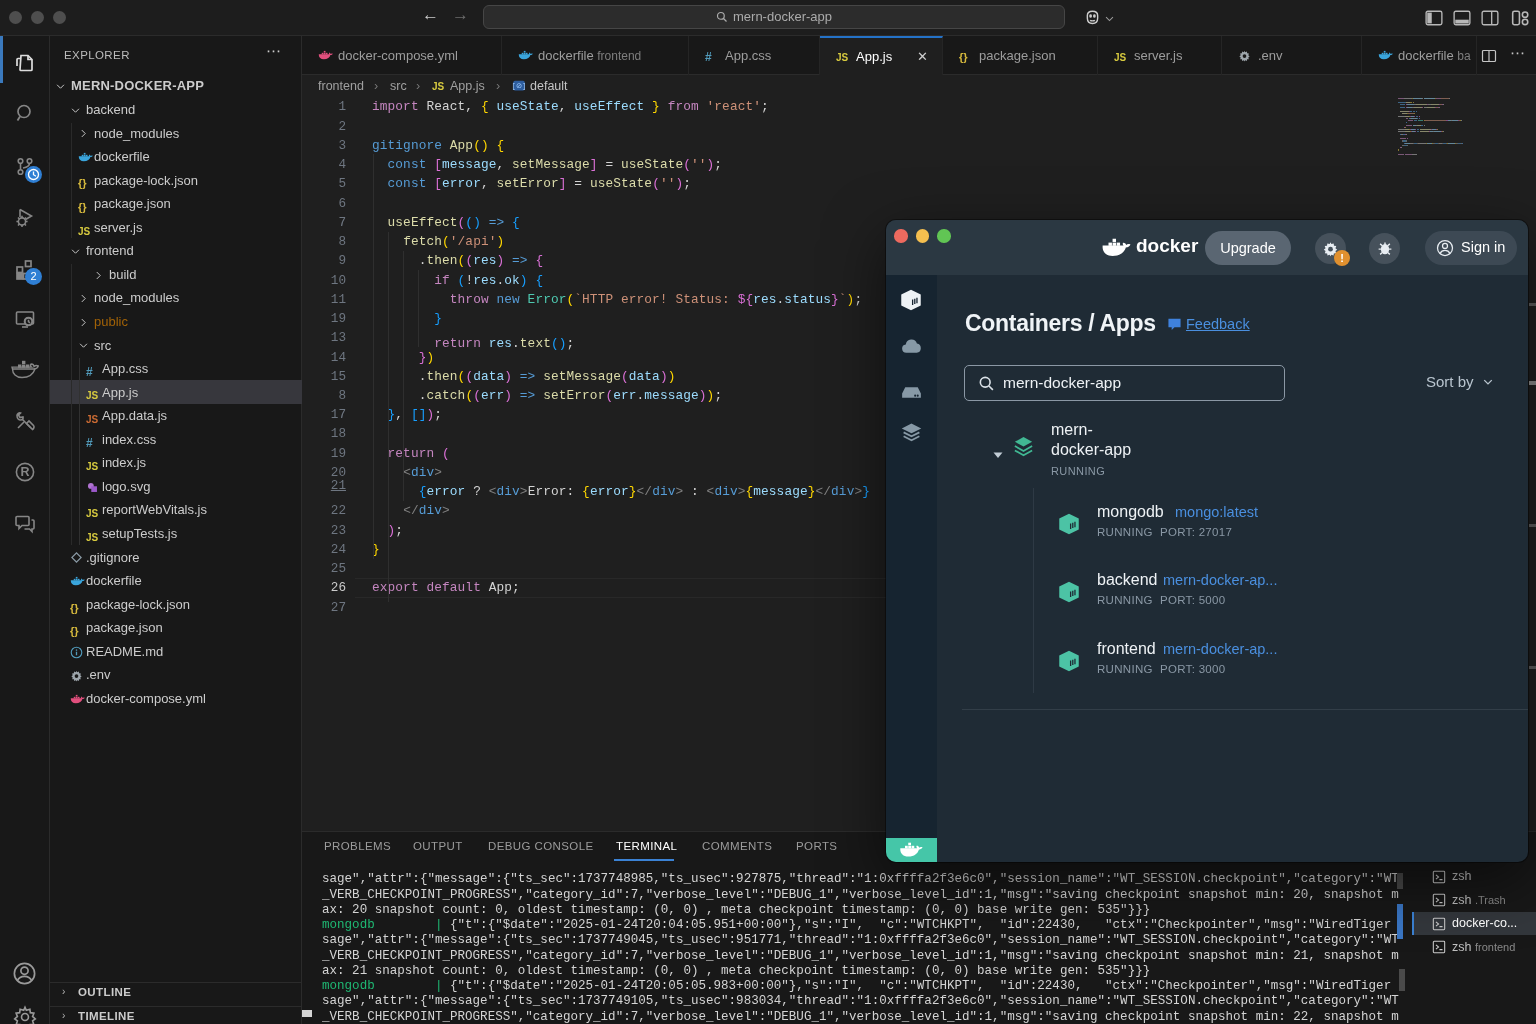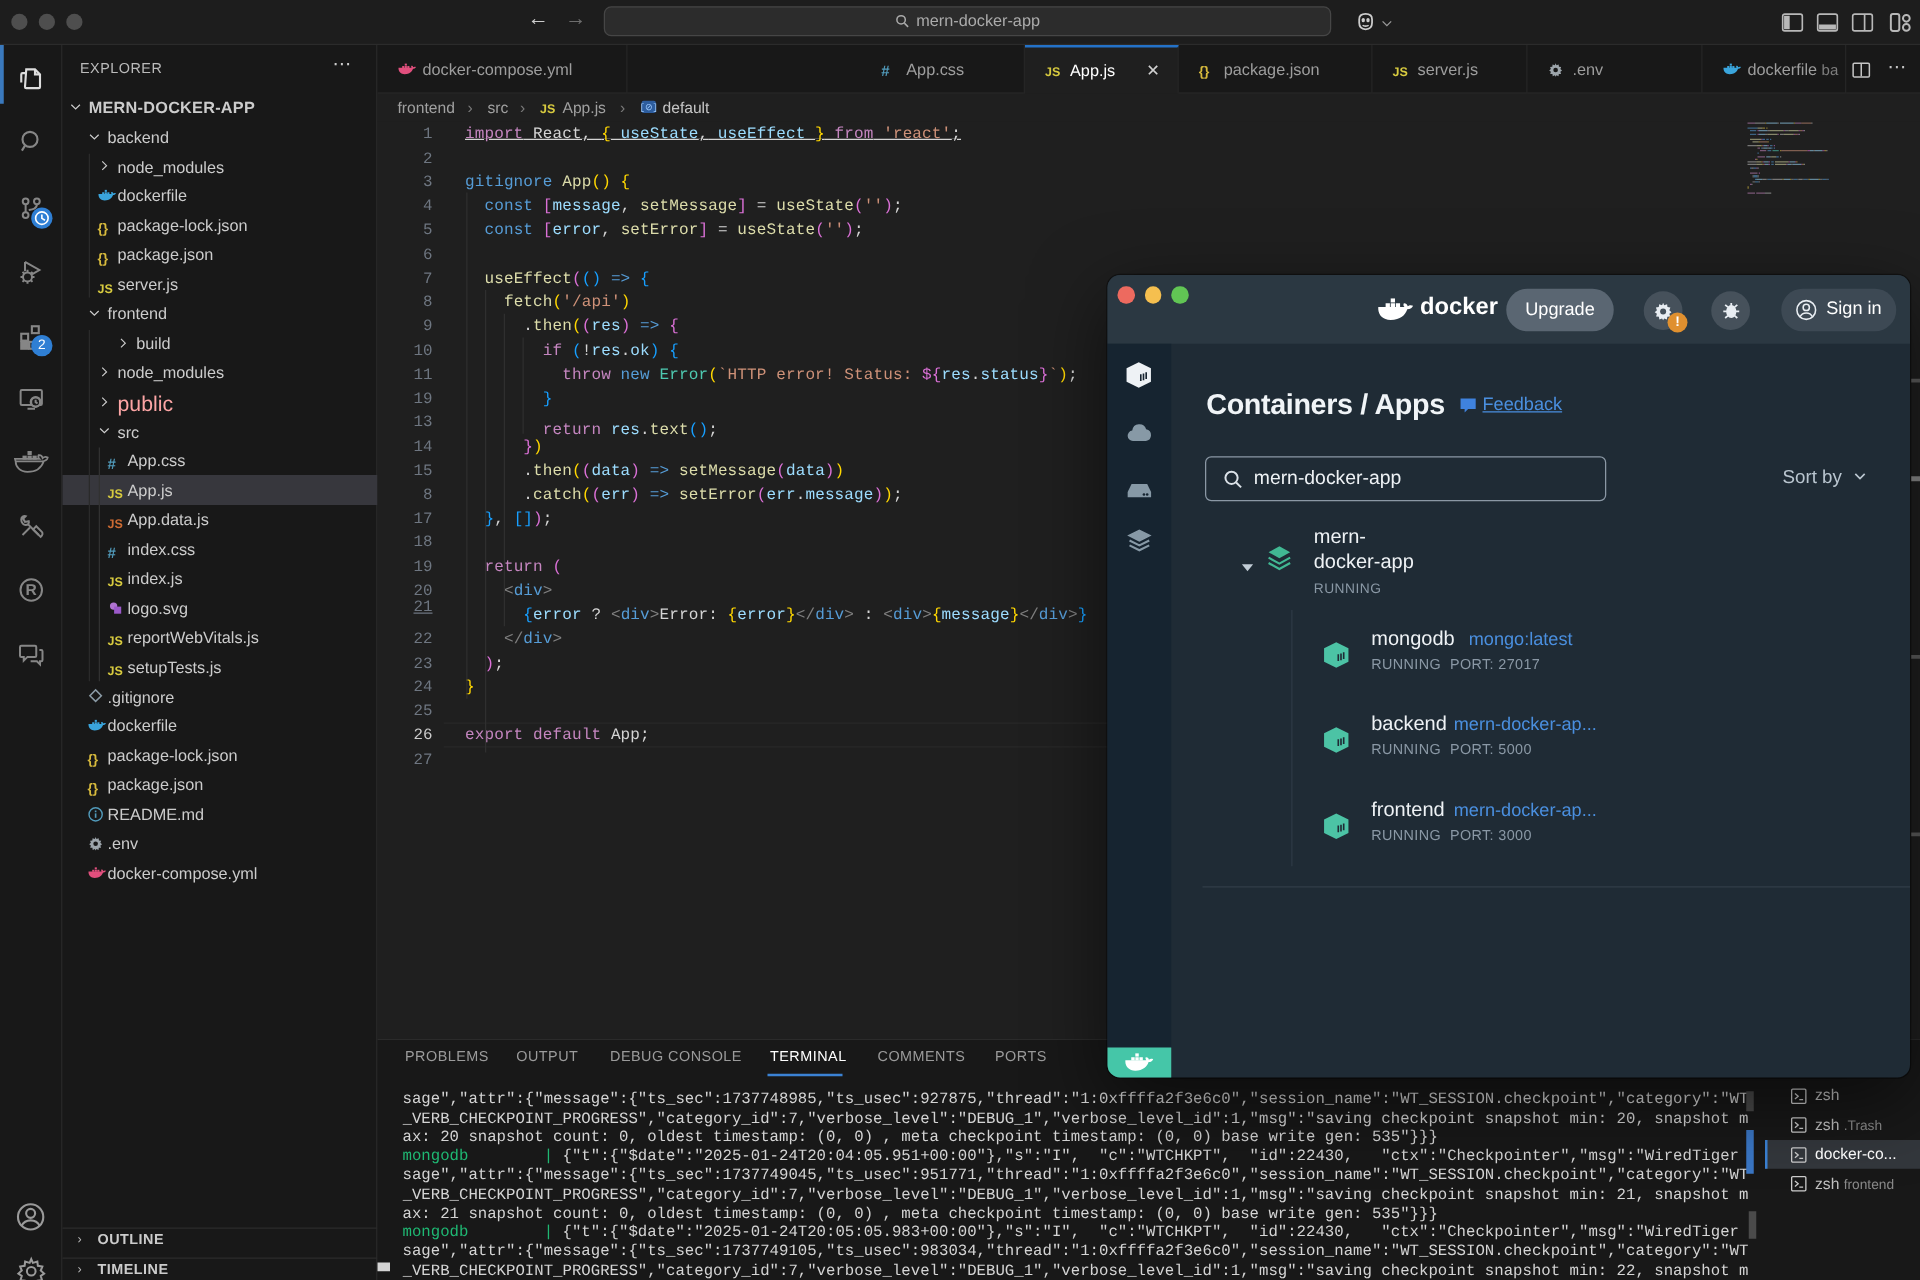--- a/index.html
+++ b/index.html
@@ -204,21 +204,21 @@
         <div style="position: absolute; left: 0px; top: 250.24px; width: 252px; height: 23.56px;">
           <div style="position: absolute; left: 28px; top: 4px; width: 14px;"><svg width="11" height="11" viewBox="0 0 16 16">
               <path d="M5.5 3 L10.5 8 L5.5 13" stroke="#cccccc" stroke-width="1.4" fill="none"></path>
             </svg></div>
           <div style="position: absolute; left: 44px; top: 4.2px; font-size: 13px; white-space: nowrap; color: rgb(204, 204, 204);">node_modules</div>
         </div>
         <div style="position: absolute; left: 0px; top: 273.8px; width: 252px; height: 23.56px;">
           <div style="position: absolute; left: 28px; top: 4px; width: 14px;"><svg width="11" height="11" viewBox="0 0 16 16">
               <path d="M5.5 3 L10.5 8 L5.5 13" stroke="#cccccc" stroke-width="1.4" fill="none"></path>
             </svg></div>
-          <div style="position: absolute; left: 44px; top: 4.2px; font-size: 17px; white-space: nowrap; color: #fca5a5;">public</div>
+          <div style="position: absolute; left: 44px; top: 4.2px; font-size: 13px; white-space: nowrap; color: #a16207;">public</div>
         </div>
         <div style="position: absolute; left: 0px; top: 297.36px; width: 252px; height: 23.56px;">
           <div style="position: absolute; left: 28px; top: 4px; width: 14px; color: rgb(204, 204, 204);"><svg width="11" height="11" viewBox="0 0 16 16">
               <path d="M3 5.5 L8 10.5 L13 5.5" stroke="#cccccc" stroke-width="1.4" fill="none"></path>
             </svg></div>
           <div style="position: absolute; left: 44px; top: 4.2px; font-size: 13px; white-space: nowrap; color: rgb(204, 204, 204);">src</div>
         </div>
         <div style="position: absolute; left: 0px; top: 320.92px; width: 252px; height: 23.56px;">
           <div style="position: absolute; left: 36px; top: 5px; width: 15px; height: 14px;"><span style="color:#519aba;font-weight:bold;font-size:12px;font-family:'Liberation Sans',sans-serif">#</span></div>
           <div style="position: absolute; left: 52px; top: 4.2px; font-size: 13px; white-space: nowrap; color: rgb(204, 204, 204);">App.css</div>
@@ -317,20 +317,30 @@
   <div id="tabbar" class="abs">
       <div class="tab" style="left: 0px; width: 200px;">
         <div style="position: absolute; left: 16px; top: 13px; width: 16px; height: 14px;"><svg width="15" height="13" viewBox="0 0 28 22" fill="#e14f7d">
             <rect x="7" y="6" width="3.2" height="3"></rect>
             <rect x="10.8" y="6" width="3.2" height="3"></rect>
             <rect x="14.6" y="6" width="3.2" height="3"></rect>
             <rect x="10.8" y="2.4" width="3.2" height="3"></rect>
             <path d="M1.5 10.2 h21.5 c2.6 0 4-1.3 4.5-2.7 c-1.7-.8-3.2-.3-4 .5 c-.4-1.7-1.7-2.4-3-2.2 c-.4.9-.2 2 .6 2.7 h-19.6 z M1.5 10.2 c.2 4.3 3.4 8 9.3 8 c7.2 0 11-3.7 12.4-8 z"></path>
           </svg></div>
         <div class="lbl" style="left: 36px;">docker-compose.yml</div>
+      </div>
+      <div class="tab" style="left: 200px; width: 187px;">
+        <div style="position: absolute; left: 16px; top: 13px; width: 16px; height: 14px;"><svg width="15" height="13" viewBox="0 0 28 22" fill="#3aa5dc">
+            <rect x="7" y="6" width="3.2" height="3"></rect>
+            <rect x="10.8" y="6" width="3.2" height="3"></rect>
+            <rect x="14.6" y="6" width="3.2" height="3"></rect>
+            <rect x="10.8" y="2.4" width="3.2" height="3"></rect>
+            <path d="M1.5 10.2 h21.5 c2.6 0 4-1.3 4.5-2.7 c-1.7-.8-3.2-.3-4 .5 c-.4-1.7-1.7-2.4-3-2.2 c-.4.9-.2 2 .6 2.7 h-19.6 z M1.5 10.2 c.2 4.3 3.4 8 9.3 8 c7.2 0 11-3.7 12.4-8 z"></path>
+          </svg></div>
+        <div class="lbl" style="left: 36px;">dockerfile <span style="color:#7e7e7e;font-size:12px">frontend</span></div>
       </div>
       <div class="tab" style="left: 387px; width: 131px;">
         <div style="position: absolute; left: 16px; top: 13px; width: 16px; height: 14px;"><span style="color:#519aba;font-weight:bold;font-size:12px;font-family:'Liberation Sans',sans-serif">#</span></div>
         <div class="lbl" style="left: 36px;">App.css</div>
       </div>
       <div class="tab active" style="left: 518px; width: 123px;">
         <div style="position: absolute; left: 16px; top: 11px; width: 16px; height: 14px;"><span style="color:#d7ca3f;font-weight:bold;font-size:10px;font-family:'Liberation Sans',sans-serif">JS</span></div>
         <div class="lbl" style="left: 36px; top: 11px;">App.js</div>
         <div style="position: absolute; right: 14px; top: 11px; color: rgb(208, 208, 208); font-size: 13px;">✕</div>
       </div>
@@ -375,21 +385,21 @@
       <span style="position:absolute;left:194px;color:#7a7a7a">›</span>
       <span style="position:absolute;left:210px;top:4px;line-height:12px"><svg width="14" height="13" viewBox="0 0 16 16">
           <rect x="1" y="2" width="14" height="12" rx="2" fill="#2d5d9e"></rect>
           <text x="8" y="11.5" text-anchor="middle" font-size="9" fill="#9ecbff" font-family="Liberation Mono">[⊘]</text>
         </svg></span>
       <span style="position:absolute;left:228px;color:#c5c5c5">default</span>
     </div>
   <div id="editor" class="abs">
       <div style="position: absolute; left: 53px; top: 481.4px; width: 1035px; height: 19.24px; border-top: 1px solid rgb(40, 40, 40); border-bottom: 1px solid rgb(40, 40, 40);"></div>
       <div class="ln" style="top: 0.4px;">1</div>
-      <div class="cl" style="top: 0.4px; text-decoration: underline;"><span class="m">import</span><span class="w"> React, </span><span class="g1">{</span><span class="lb"> useState</span><span class="w">,</span><span class="lb"> useEffect </span><span class="g1">}</span><span class="m"> from</span><span class="s"> 'react'</span><span class="w">;</span></div>
+      <div class="cl" style="top: 0.4px;"><span class="m">import</span><span class="w"> React, </span><span class="g1">{</span><span class="lb"> useState</span><span class="w">,</span><span class="lb"> useEffect </span><span class="g1">}</span><span class="m"> from</span><span class="s"> 'react'</span><span class="w">;</span></div>
       <div class="ln" style="top: 19.64px;">2</div>
       <div class="cl" style="top: 19.64px;"></div>
       <div class="ln" style="top: 38.88px;">3</div>
       <div class="cl" style="top: 38.88px;"><span class="b">gitignore</span><span class="y"> App</span><span class="g1">()</span><span class="w"> </span><span class="g1">{</span></div>
       <div class="ln" style="top: 58.12px;">4</div>
       <div class="cl" style="top: 58.12px;"><span class="w">  </span><span class="b">const</span><span class="w"> </span><span class="g2">[</span><span class="lb">message</span><span class="w">, </span><span class="y">setMessage</span><span class="g2">]</span><span class="w"> = </span><span class="y">useState</span><span class="g2">(</span><span class="s">''</span><span class="g2">)</span><span class="w">;</span></div>
       <div class="ln" style="top: 77.36px;">5</div>
       <div class="cl" style="top: 77.36px;"><span class="w">  </span><span class="b">const</span><span class="w"> </span><span class="g2">[</span><span class="lb">error</span><span class="w">, </span><span class="y">setError</span><span class="g2">]</span><span class="w"> = </span><span class="y">useState</span><span class="g2">(</span><span class="s">''</span><span class="g2">)</span><span class="w">;</span></div>
       <div class="ln" style="top: 96.6px;">6</div>
       <div class="cl" style="top: 96.6px;"></div>

